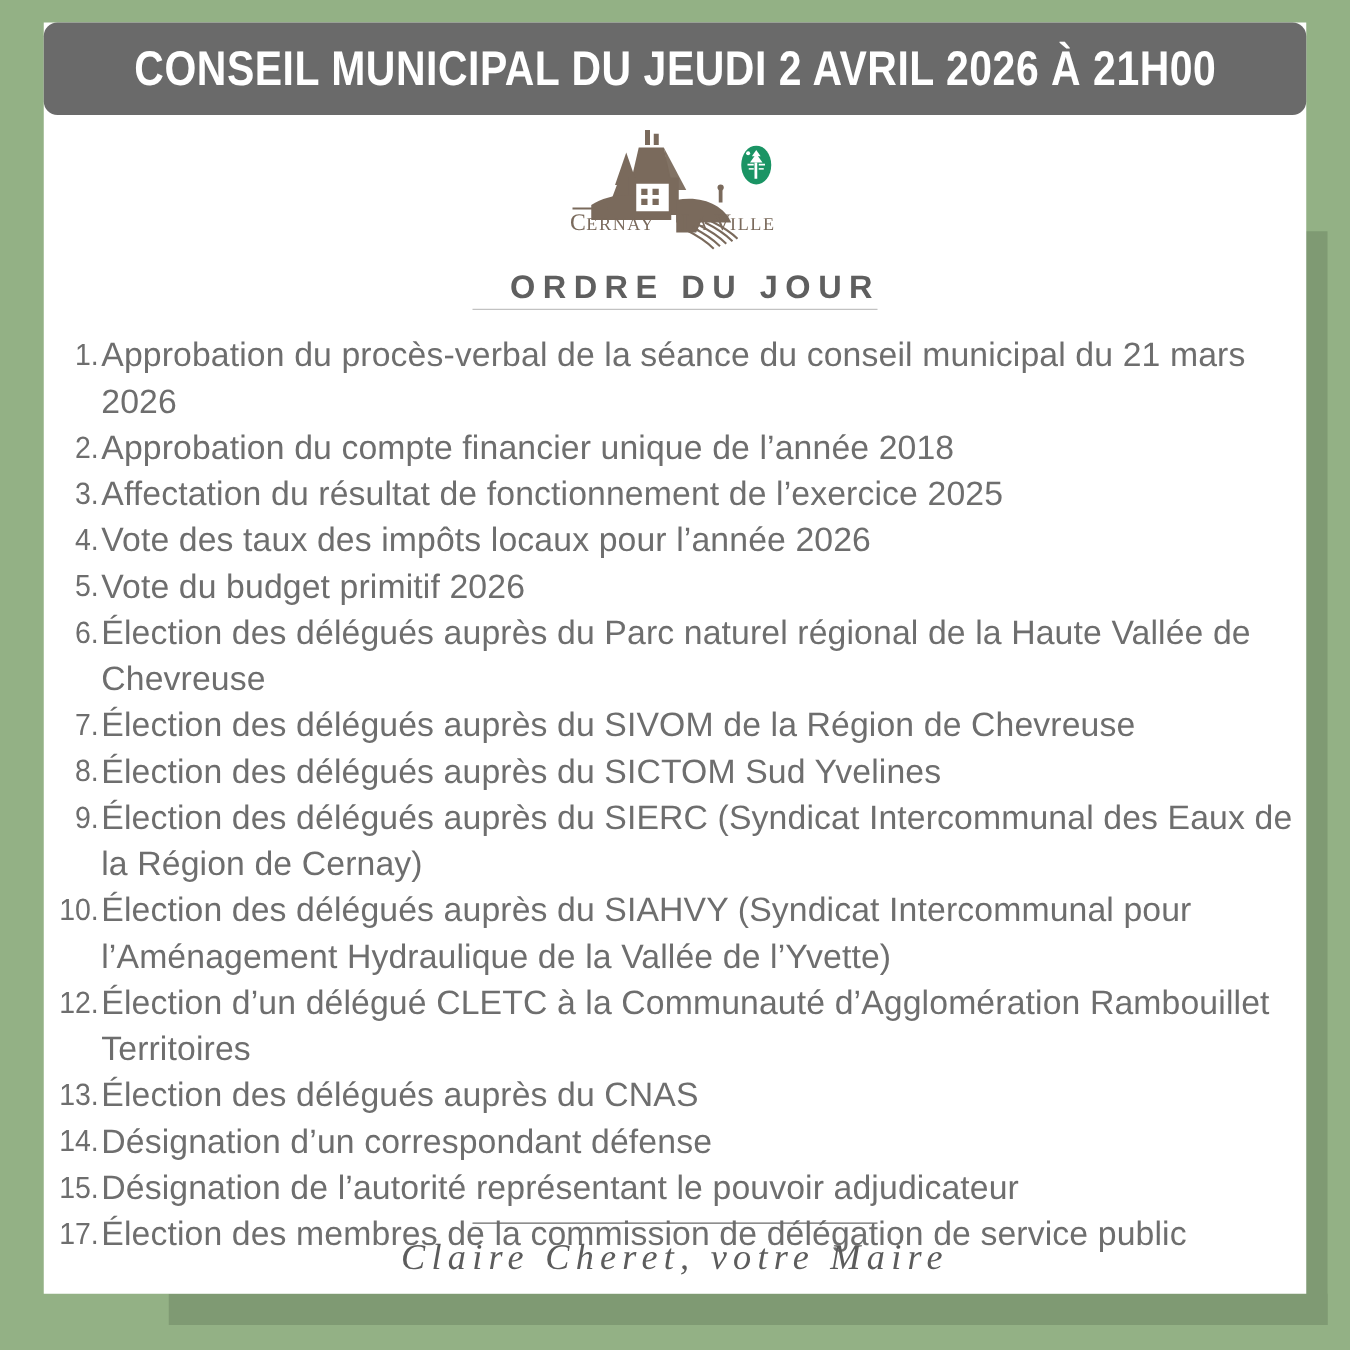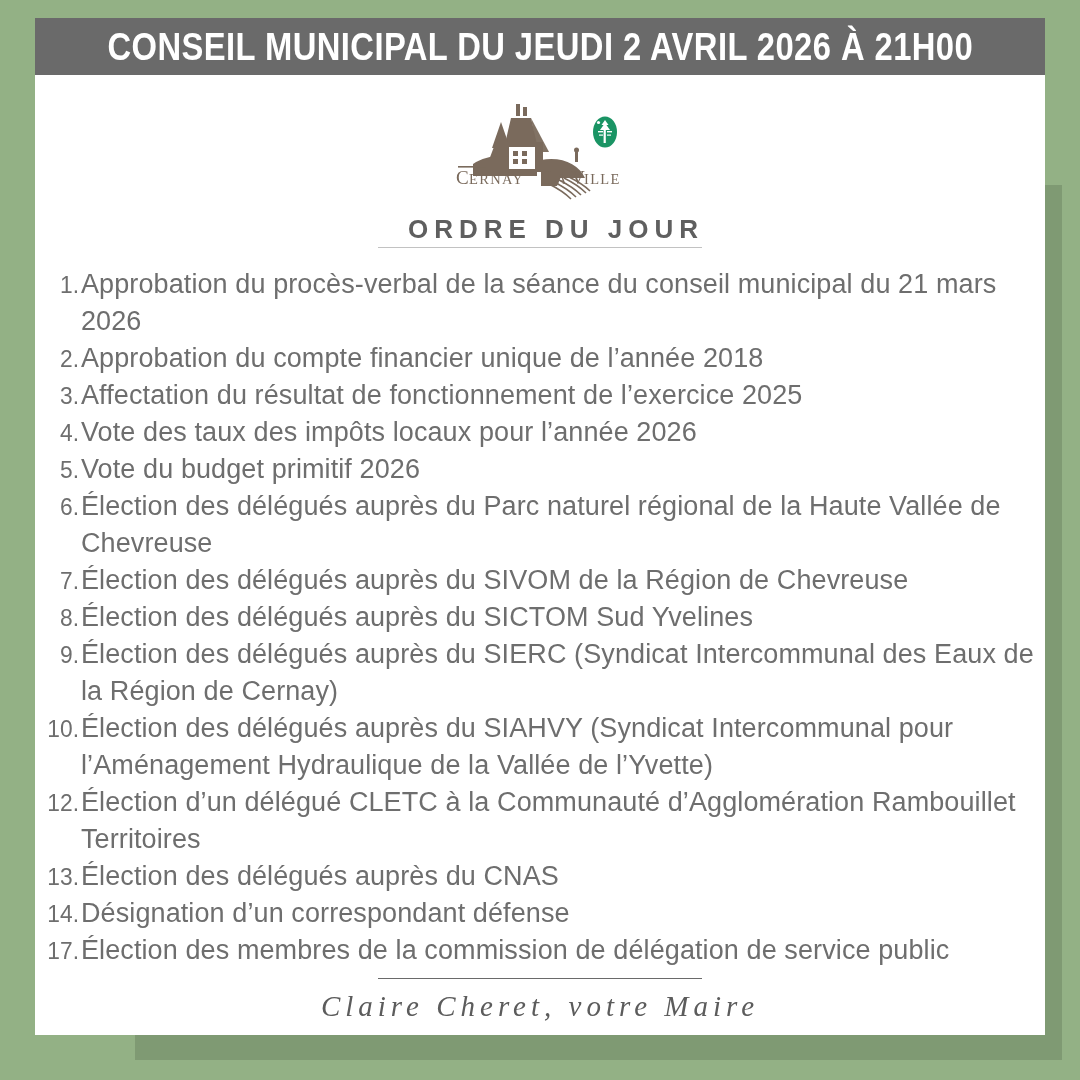--- a/index.html
+++ b/index.html
@@ -45,25 +45,26 @@
     background: #ffffff;
     z-index: 2;
   }
 
   
   .header-bar {
     position: absolute;
     left: 0;
     top: 0;
     width: 1010px;
-    height: 57px;
+    height: 74px;
     background: #6a6a6a;
     display: flex;
     align-items: center;
     justify-content: center;
+    border-radius: 11px;
   }
   .header-title {
     color: #ffffff;
     font-family: "Liberation Sans Narrow", "Liberation Sans", sans-serif;
     font-weight: bold;
     font-size: 39px;
     line-height: 1;
     letter-spacing: 0.5px;
     transform: scaleX(0.84);
     transform-origin: center;
@@ -308,20 +309,24 @@
       </div>
       <div class="agenda-item">
         <div class="item-num">13.</div>
         <div class="item-text">Élection des délégués auprès du CNAS</div>
       </div>
       <div class="agenda-item">
         <div class="item-num">14.</div>
         <div class="item-text">Désignation d’un correspondant défense</div>
       </div>
       <div class="agenda-item">
+        <div class="item-num">15.</div>
+        <div class="item-text">Désignation de l’autorité représentant le pouvoir adjudicateur</div>
+      </div>
+      <div class="agenda-item">
         <div class="item-num">17.</div>
         <div class="item-text">Élection des membres de la commission de délégation de service public</div>
       </div>
     </div>
 
   <div class="divider-bottom"></div>
   <div class="signature">Claire Cheret, votre Maire</div>
 
 </div>
 

